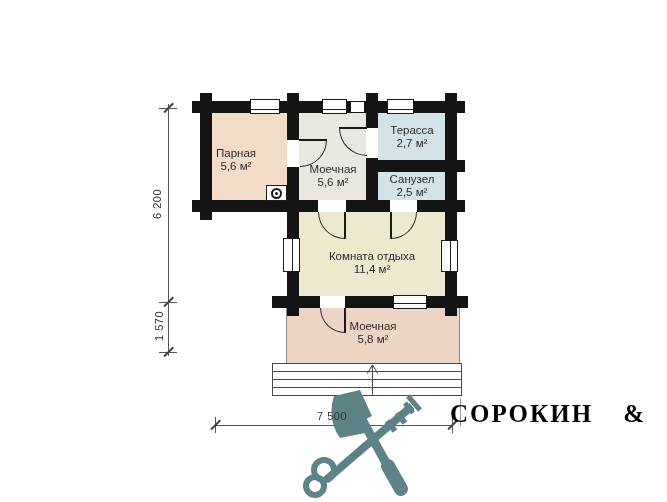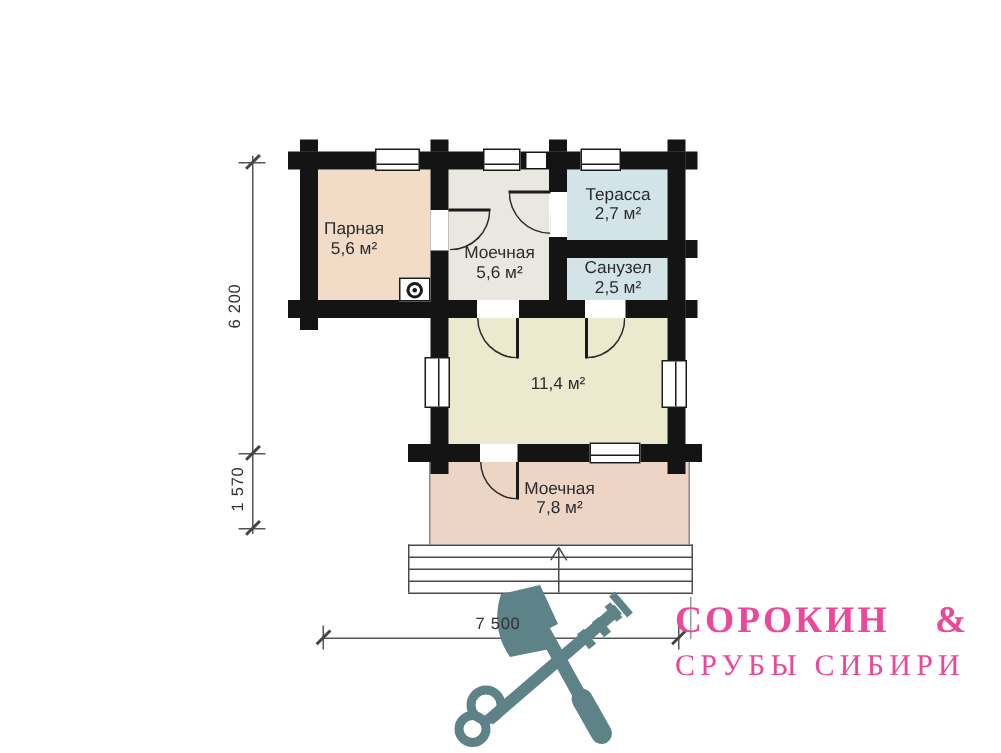--- a/index.html
+++ b/index.html
@@ -154,43 +154,43 @@
   </div>
   <div class="rlabel" style="left:372px;top:124px;width:80px;">
     <div>Терасса</div>
     <div>2,7 м²</div>
   </div>
   <div class="rlabel" style="left:372px;top:173px;width:80px;">
     <div>Санузел</div>
     <div>2,5 м²</div>
   </div>
   <div class="rlabel" style="left:312px;top:250px;width:120px;">
+    <div>Комната отдыха</div>
     <div>11,4 м²</div>
   </div>
   <div class="rlabel" style="left:333px;top:320px;width:80px;">
     <div>Моечная</div>
-    <div>7,8 м²</div>
+    <div>5,8 м²</div>
   </div>
 
   <div>
     <svg width="165" height="116" viewBox="0 0 165 116" style="position:absolute;left:300px;top:386px;z-index:5;" stroke="#5d8288">
       <g>
         <path d="M34 10 L60 4 L72 30 L64 34 L70 46 L40 52 C30 38 30 22 34 10 Z" stroke="none" fill="#5d8288"></path>
         <line x1="60" y1="30" x2="100" y2="102" stroke-width="9" stroke-linecap="round"></line>
         <line x1="88" y1="80" x2="101" y2="103" stroke-width="14" stroke-linecap="round"></line>
       </g>
       <g fill="none">
         <line x1="26" y1="94" x2="112" y2="20" stroke-width="8"></line>
         <circle cx="24" cy="84" r="10" stroke-width="6"></circle>
         <circle cx="15" cy="100" r="9" stroke-width="6"></circle>
         <line x1="87" y1="35" x2="95" y2="45" stroke-width="6"></line>
         <line x1="97" y1="27" x2="105" y2="37" stroke-width="6"></line>
         <line x1="105" y1="17" x2="113" y2="27" stroke-width="5"></line>
         <line x1="108" y1="10" x2="120" y2="24" stroke-width="5"></line>
       </g>
     </svg>
-    <div class="logo-text" style="color: #ec4899;">
+    <div class="logo-text" style="color: #000000;">
       <div class="logo-l1">СОРОКИН &amp;</div>
-      <div class="logo-l3">СРУБЫ СИБИРИ</div>
     </div>
   </div>
 
 </div>
 
 </body></html>

